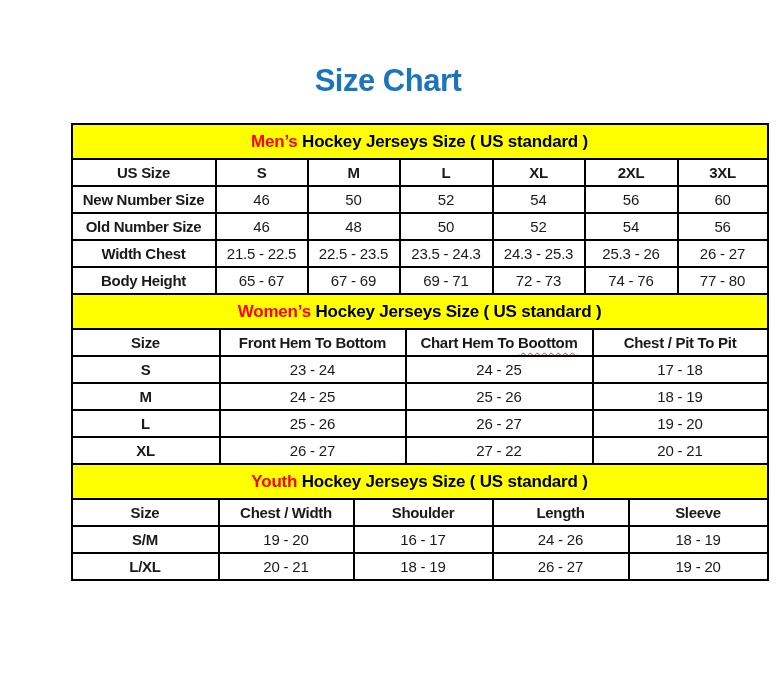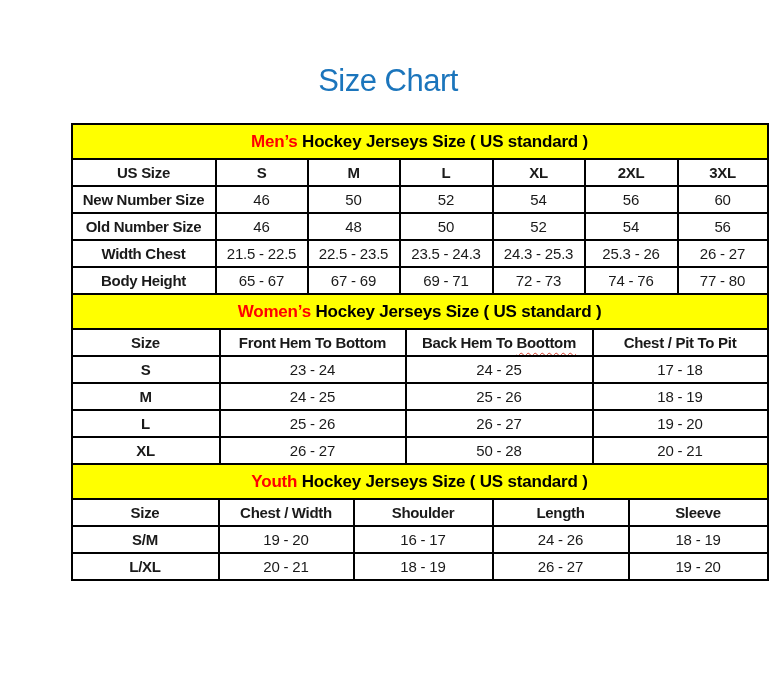--- a/index.html
+++ b/index.html
@@ -15,21 +15,21 @@
     background: #ffffff;
     overflow: hidden;
   }
   .title {
     margin: 0;
     padding-top: 62px;
     text-align: center;
     color: #1b75bc;
     font-size: 31px;
     line-height: 38px;
-    font-weight: 400;
+    font-weight: 700;
     letter-spacing: -0.5px;
   }
   .chart {
     width: 635px;
     margin: 23px auto 0 auto;
   }
   table.section {
     border-collapse: collapse;
     table-layout: fixed;
     width: 696px;
@@ -154,21 +154,21 @@
           <col style="width:187px">
           <col style="width:175px">
       </colgroup>
       <tbody>
       <tr class="band">
         <td colspan="4"><span class="hl">Women’s</span><span> Hockey Jerseys Size ( US standard )</span></td>
       </tr>
       <tr class="hdr">
         <th>Size</th>
         <th>Front Hem To Bottom</th>
-        <th><span>Back Hem To </span><span class="misspell">Boottom</span></th>
+        <th><span>Chart Hem To </span><span class="misspell">Boottom</span></th>
         <th>Chest / Pit To Pit</th>
       </tr>
       <tr>
         <th class="lbl">S</th>
         <td class="val">23 - 24</td>
         <td class="val">24 - 25</td>
         <td class="val">17 - 18</td>
       </tr>
       <tr>
         <th class="lbl">M</th>
@@ -178,21 +178,21 @@
       </tr>
       <tr>
         <th class="lbl">L</th>
         <td class="val">25 - 26</td>
         <td class="val">26 - 27</td>
         <td class="val">19 - 20</td>
       </tr>
       <tr>
         <th class="lbl">XL</th>
         <td class="val">26 - 27</td>
-        <td class="val">50 - 28</td>
+        <td class="val">27 - 22</td>
         <td class="val">20 - 21</td>
       </tr>
       </tbody>
     </table>
 
     <table class="section">
       <colgroup>
         <col style="width:147px">
           <col style="width:135px">
           <col style="width:139px">

